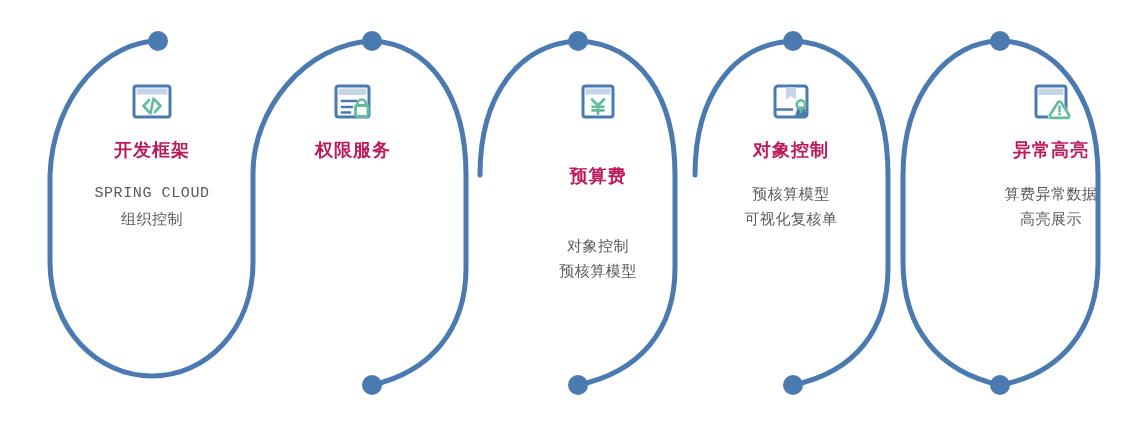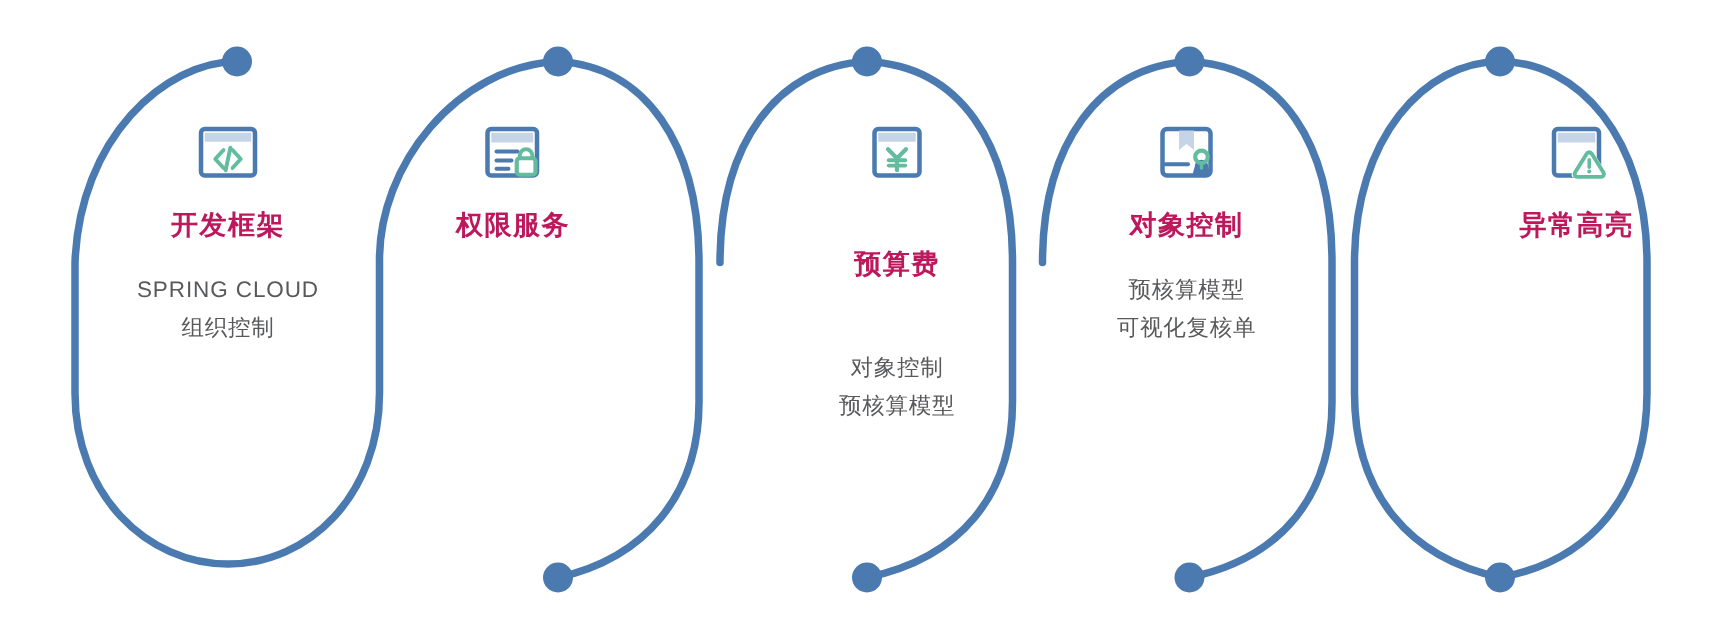--- a/index.html
+++ b/index.html
@@ -55,20 +55,21 @@
   }
   .col-line {
     font-size: 15px;
     color: #58595b;
     line-height: 25px;
     letter-spacing: 0.5px;
     white-space: nowrap;
   }
   .col-line.latin {
     letter-spacing: 0.6px;
+    font-family: Liberation Mono, monospace;
   }
 </style>
 </head>
 <body>
 
 <div id="stage">
 
   <svg id="curves" viewBox="0 0 1140 427">
     <g fill="none" stroke="#4A7AB0" stroke-width="5" stroke-linecap="round">
 
@@ -128,21 +129,21 @@
       <path d="M 25 20 L 30.5 26 L 25 32" fill="none" stroke="#63BC9E" stroke-width="2.6" stroke-linecap="round" stroke-linejoin="round"></path>
       <path d="M 23.6 18.5 L 20.4 33.5" fill="none" stroke="#63BC9E" stroke-width="2.6" stroke-linecap="round"></path>
     </svg>
     <div class="col-title">开发框架</div>
     <div class="col-lines">
       <div class="col-line latin">SPRING CLOUD</div>
       <div class="col-line">组织控制</div>
     </div>
   </div>
 
-  <div class="column" style="left:242px;">
+  <div class="column" style="left:253px;">
     <svg class="col-icon" viewBox="0 0 44 44">
       <rect x="5" y="6" width="33" height="31" rx="2.5" fill="none" stroke="#4A7AB0" stroke-width="3"></rect>
       <rect x="7.5" y="8.5" width="28" height="6.5" fill="#C6D4E8"></rect>
       <path d="M 11 21 L 25 21" stroke="#4A7AB0" stroke-width="2.6" stroke-linecap="round"></path>
       <path d="M 11 27 L 21 27" stroke="#4A7AB0" stroke-width="2.6" stroke-linecap="round"></path>
       <path d="M 11 32.5 L 19 32.5" stroke="#4A7AB0" stroke-width="2.6" stroke-linecap="round"></path>
       <path d="M 26.5 26 v -2.3 a 4.2 4.2 0 0 1 8.4 0 V 26" fill="none" stroke="#63BC9E" stroke-width="2.6"></path>
       <rect x="24.5" y="25.5" width="12.5" height="11" rx="2" fill="none" stroke="#63BC9E" stroke-width="2.8"></rect>
     </svg>
     <div class="col-title">权限服务</div>
@@ -183,15 +184,19 @@
   <div class="column" style="left:951px;">
     <svg class="col-icon" viewBox="0 0 44 44">
       <rect x="7" y="6" width="30" height="31" rx="2.5" fill="none" stroke="#4A7AB0" stroke-width="3"></rect>
       <rect x="9.5" y="8.5" width="25" height="6.5" fill="#C6D4E8"></rect>
       <path d="M 30.5 20.5 L 40.5 36.5 H 20.5 Z" fill="#ffffff" stroke="#ffffff" stroke-width="3.6" stroke-linejoin="round"></path>
       <path d="M 30.5 21.5 a 2 2 0 0 1 1.7 1 L 40 35 a 1.9 1.9 0 0 1 -1.7 2.9 H 22.7 A 1.9 1.9 0 0 1 21 35 L 28.8 22.5 A 2 2 0 0 1 30.5 21.5 Z" fill="none" stroke="#63BC9E" stroke-width="2.6"></path>
       <path d="M 30.5 26.5 L 30.5 31.5" stroke="#63BC9E" stroke-width="2.4" stroke-linecap="round"></path>
       <circle cx="30.5" cy="34.3" r="1.3" fill="#63BC9E"></circle>
     </svg>
     <div class="col-title">异常高亮</div>
+    <div class="col-lines">
+      <div class="col-line">算费异常数据</div>
+      <div class="col-line">高亮展示</div>
+    </div>
   </div>
 
 </div>
 
 </body></html>

